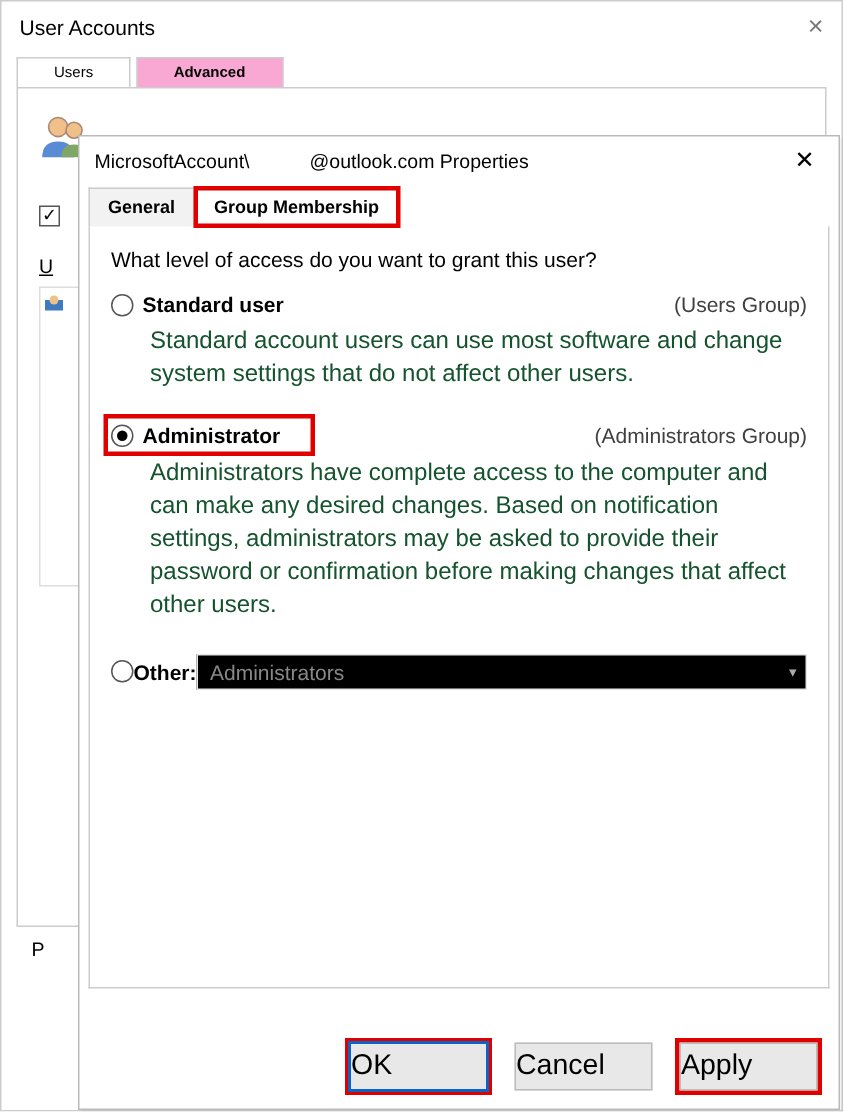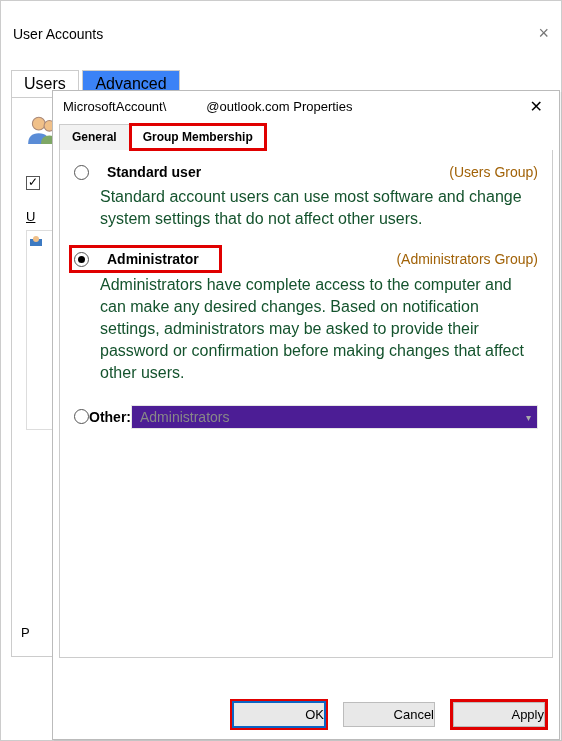--- a/index.html
+++ b/index.html
@@ -14,38 +14,38 @@
     }
     
     .bg-dialog {
       position: absolute;
       top: 0; left: 0; right: 0; bottom: 0;
       border: 1px solid #ccc;
       background: #fff;
     }
     .bg-title {
       font-size: 14px;
-      padding: 22px 12px;
+      padding: 6px 12px;
       display: flex;
       justify-content: space-between;
       align-items: center;
     }
     .bg-close { font-size: 18px; color: #777; cursor: default; }
     .bg-tabs {
       margin: 4px 10px 0 10px;
     }
     .bg-tab {
       display: inline-block;
-      padding: 4px 12px;
+      padding: 4px 24px;
       border: 1px solid #ccc;
       border-bottom: none;
       background: #fff;
-      font-size: 16px;
-    }
-    .bg-tab.inactive { background: #3b82f6; }
+      font-size: 10px;
+    }
+    .bg-tab.inactive { background: #f9a8d4; font-weight: bold; }
     .bg-content { margin: 0 10px; border: 1px solid #ccc; padding: 14px; height: 560px; }
     .bg-users-icon {
       width: 34px; height: 34px;
       display: block;
       margin-bottom: 30px;
     }
     .bg-check { display: inline-block; width: 14px; height: 14px; border: 1px solid #555; position: relative; }
     .bg-check::after { content: "✓"; position: absolute; top: -2px; left: 1px; font-size: 12px; }
     .bg-underline { text-decoration: underline; }
     .bg-listbox { border: 1px solid #ddd; width: 360px; height: 200px; margin-top: 6px; padding: 2px; }
@@ -98,52 +98,52 @@
     .intro { margin-bottom: 14px; font-size: 14px; }
     .radio {
       width: 15px; height: 15px; border: 1px solid #555; border-radius: 50%;
       display: inline-flex; align-items: center; justify-content: center;
       flex-shrink: 0;
     }
     .radio.selected::after {
       content: ""; width: 7px; height: 7px; background: #000; border-radius: 50%;
     }
     .option-label { font-weight: bold; font-size: 14px; }
-    .option-group { font-size: 14px; color: #a16207; }
+    .option-group { font-size: 14px; color: #404040; }
     .option-header { display: flex; justify-content: space-between; align-items: center; }
-    .option-header .left { display: flex; align-items: center; gap: 18px; }
+    .option-header .left { display: flex; align-items: center; gap: 6px; }
     .option-desc { margin: 6px 0 20px 26px; font-size: 16px; line-height: 1.38; color: #14532d; }
     .option-box.hl .option-header .left { padding-right: 18px; outline: 3px solid #e00000; outline-offset: 2px; padding-top:1px; padding-bottom:1px;text-align:right; }
     .other-row { display: flex; align-items: center; }
     .other-select {
       flex: 1;
-      background: #4c1d95;
+      background: #000000;
       color: #888;
       border: 1px solid #e6e6e6;
       padding: 3px 22px 3px 8px;
       position: relative;
       font-size: 14px;
     }
     .other-select .chev {
       position: absolute; right: 6px; top: 50%; transform: translateY(-50%);
       font-size: 10px; color: #aaa;
     }
     .fg-buttons {
       position: absolute;
       bottom: 12px; right: 14px;
       display: flex;
       gap: 18px;
     }
     .btn {
       width: 92px;
       padding: 4px 0;
-      text-align: right;
+      text-align: left;
       background: #e8e8e8;
       border: 1px solid #bcbcbc;
-      font-size: 13px;
+      font-size: 19px;
       cursor: default;
     }
     .btn.primary { outline: 2px solid #0b64c4; outline-offset: -1px; background: #e8e8e8; }
     .btn.hl { box-shadow: 0 0 0 3px #e00000; }
   </style>
 </head>
 <body>
 
 <div class="bg-dialog">
   <div class="bg-title">
@@ -183,20 +183,21 @@
       <span>MicrosoftAccount\</span>
       <span>@outlook.com Properties</span>
     </div>
     <span class="fg-close">✕</span>
   </div>
   <div class="fg-tabs">
     <div class="fg-tab">General</div>
     <div class="fg-tab active hl">Group Membership</div>
   </div>
   <div class="fg-content">
+    <div class="intro">What level of access do you want to grant this user?</div>
 
     <div class="option-box">
       <div class="option-header">
         <div class="left">
           <span class="radio"></span>
           <span class="option-label">Standard user</span>
         </div>
         <span class="option-group">(Users Group)</span>
       </div>
       <div class="option-desc">Standard account users can use most software and change system settings that do not affect other users.</div>

